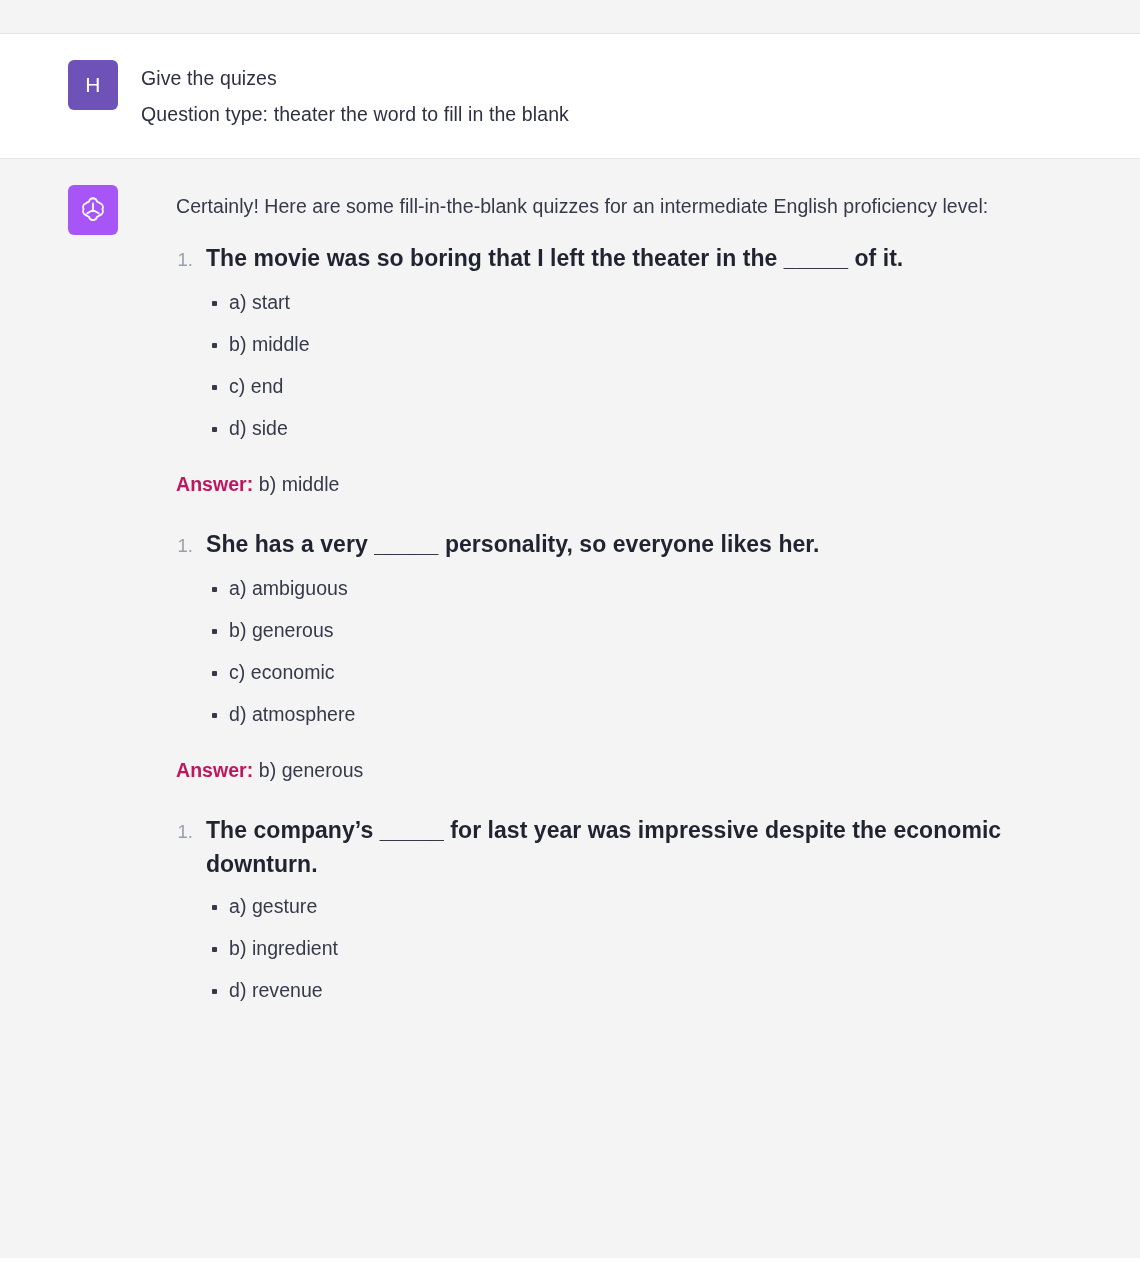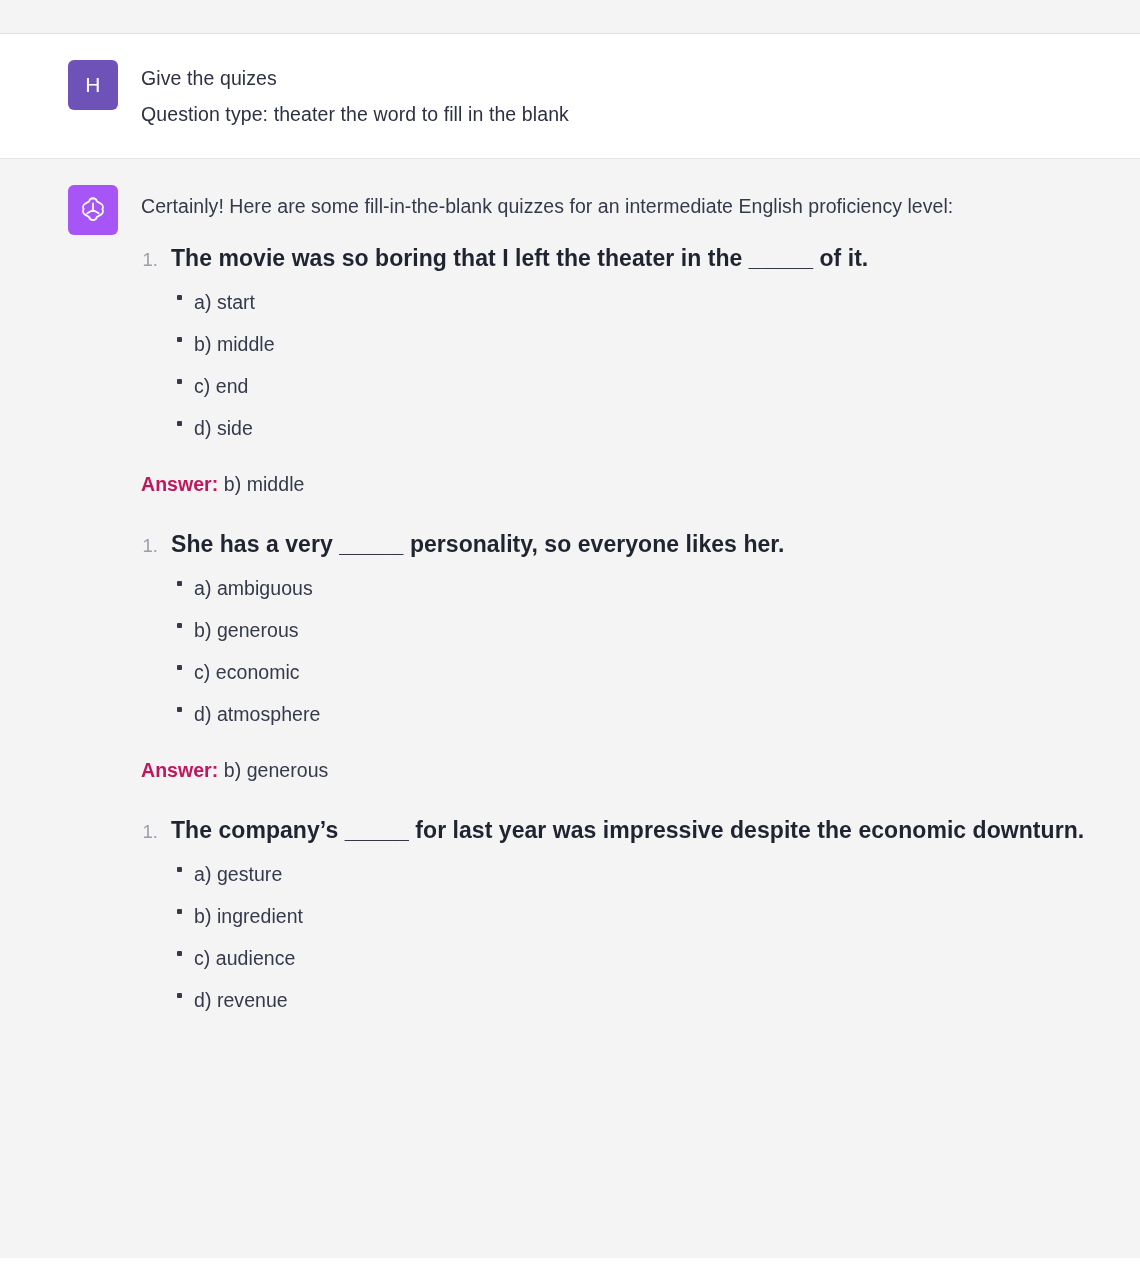--- a/index.html
+++ b/index.html
@@ -37,20 +37,21 @@
   }
   .msg-user {
     background: #ffffff;
     border-bottom: 1px solid #e6e6e6;
     padding-bottom: 26px;
   }
   .msg-assistant {
     background: #f4f4f4;
     padding-top: 26px;
     padding-bottom: 10px;
+    gap: 35px;
   }
 
   .avatar-col {
     width: 141px;
     flex: 0 0 141px;
     display: flex;
     justify-content: flex-end;
     padding-right: 23px;
     box-sizing: border-box;
   }
@@ -124,21 +125,21 @@
     letter-spacing: .05px;
   }
 
   .opts {
     list-style: none;
     margin: 0;
     padding: 0 0 0 0;
   }
   .opt {
     display: flex;
-    align-items: center;
+    align-items: flex-end;
     line-height: 42px;
     font-size: 19.5px;
     color: #343a4a;
   }
   .opt-bullet {
     width: 53px;
     flex: 0 0 53px;
     text-align: right;
     padding-right: 12px;
     box-sizing: border-box;
@@ -280,24 +281,20 @@
           <li class="opt">
             <span class="opt-bullet"><span></span></span>
             <span class="opt-text">a) gesture</span>
           </li>
           <li class="opt">
             <span class="opt-bullet"><span></span></span>
             <span class="opt-text">b) ingredient</span>
           </li>
           <li class="opt">
             <span class="opt-bullet"><span></span></span>
-            <span class="opt-text">c) audience</span>
-          </li>
-          <li class="opt">
-            <span class="opt-bullet"><span></span></span>
             <span class="opt-text">d) revenue</span>
           </li>
         </ul>
       </div>
 
     </div>
   </div>
 
   <div class="bottom-strip"></div>
 </div>

